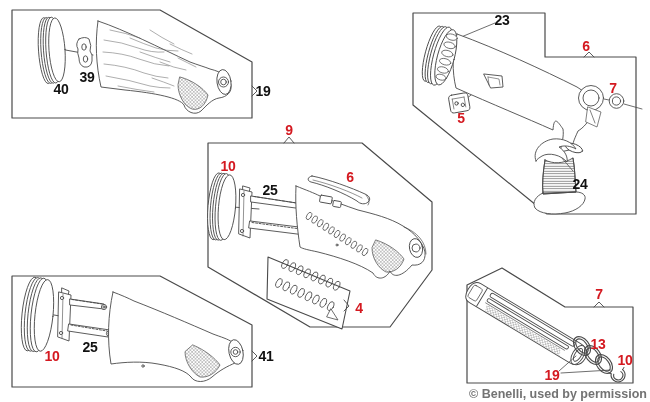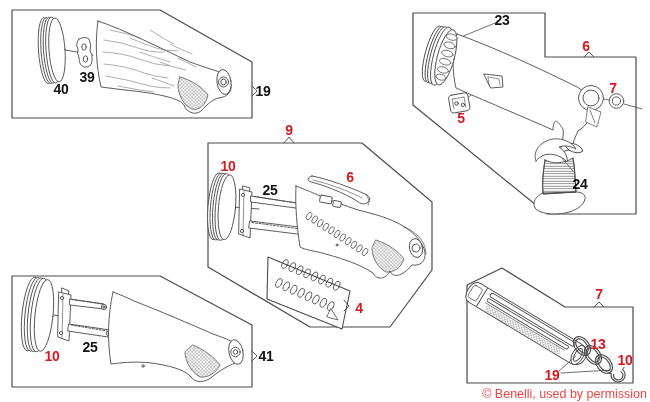--- a/index.html
+++ b/index.html
@@ -8,22 +8,22 @@
   }
   html,body{margin:0;padding:0;background:#fff;}
   .stage{position:relative;width:650px;height:402px;background:var(--background);
          font-family:"Liberation Sans",sans-serif;overflow:hidden;}
   .stage svg{position:absolute;left:0;top:0;}
   .part-label{position:absolute;transform:translate(-50%,-50%);
               font-size:14px;font-weight:700;line-height:1;letter-spacing:-.2px;
               white-space:nowrap;user-select:none;}
   .red{color:var(--label-red);}
   .black{color:var(--label-black);}
-  .credit{position:absolute;right:3px;bottom:1px;font-size:12.5px;font-weight:400;
-          color:#ef4444;}
+  .credit{position:absolute;right:3px;bottom:1px;font-size:12.5px;font-weight:700;
+          color:#737373;}
   .w{fill:#fff;}
   .n{fill:none;}
 </style>
 </head>
 <body>
 
 <div class="stage">
 <svg width="650" height="402" viewBox="0 0 650 402">
   <defs>
     <pattern id="crosshatch" width="3.4" height="3.4" patternUnits="userSpaceOnUse">

